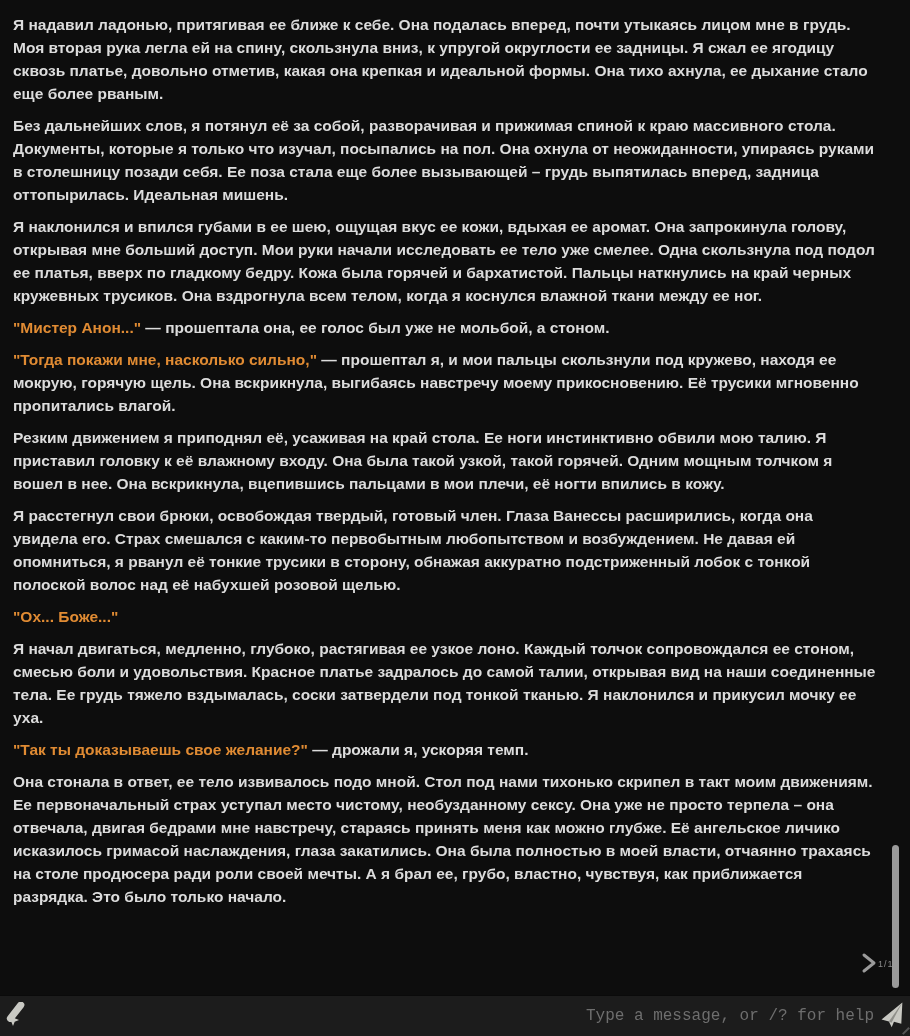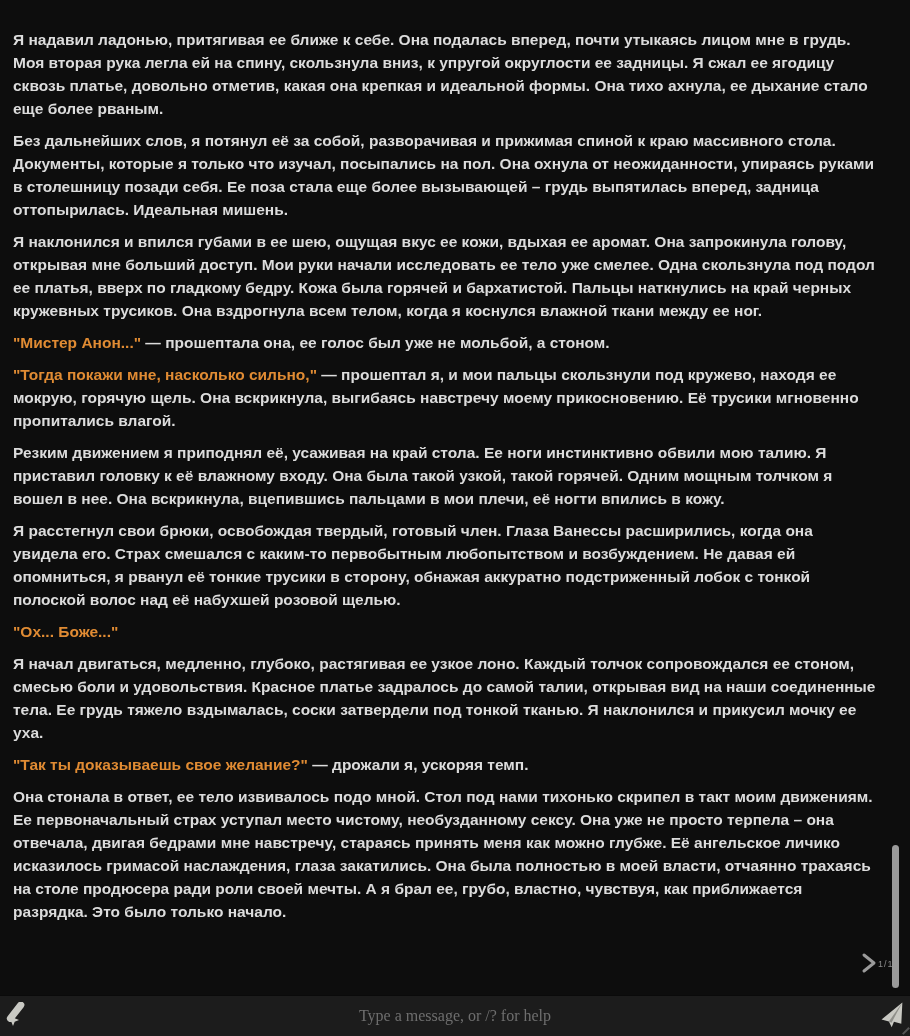--- a/index.html
+++ b/index.html
@@ -4,21 +4,21 @@
 <style>
   * { margin:0; padding:0; box-sizing:border-box; }
   html,body { width:910px; height:1036px; overflow:hidden; }
   body {
     background:#0d0d0d;
     font-family:"Liberation Sans", sans-serif;
     position:relative;
   }
   .chat-area {
     position:absolute; top:0; left:0; right:0; bottom:41px;
-    padding:28px 30px 0 13px;
+    padding:13px 30px 0 13px;
     overflow:hidden;
   }
   .mes-text p {
     font-size:15.5px;
     line-height:23px;
     color:#dcdcdc;
     font-weight:600;
     margin:0 0 9px 0;
     max-width:872px;
   }
@@ -47,22 +47,22 @@
   }
   .composer-btn {
     width:36px; height:41px;
     display:flex; align-items:center; justify-content:center;
     background:transparent; border:none; cursor:pointer;
   }
   .composer-input {
     flex:1; height:100%;
     background:transparent; border:none; outline:none;
     color:#fde047; font-size:16px;
-    font-family:Liberation Serif, serif;
-    text-align:center;
+    font-family:Liberation Mono, monospace;
+    text-align:right;
   }
   .composer-input::placeholder { color:#6e6e6e; opacity:1; }
   .resize-grip {
     position:absolute; right:2px; bottom:3px;
     width:9px; height:9px;
     border-right:2px solid #555;
     transform:rotate(45deg);
     pointer-events:none;
   }
 </style>

